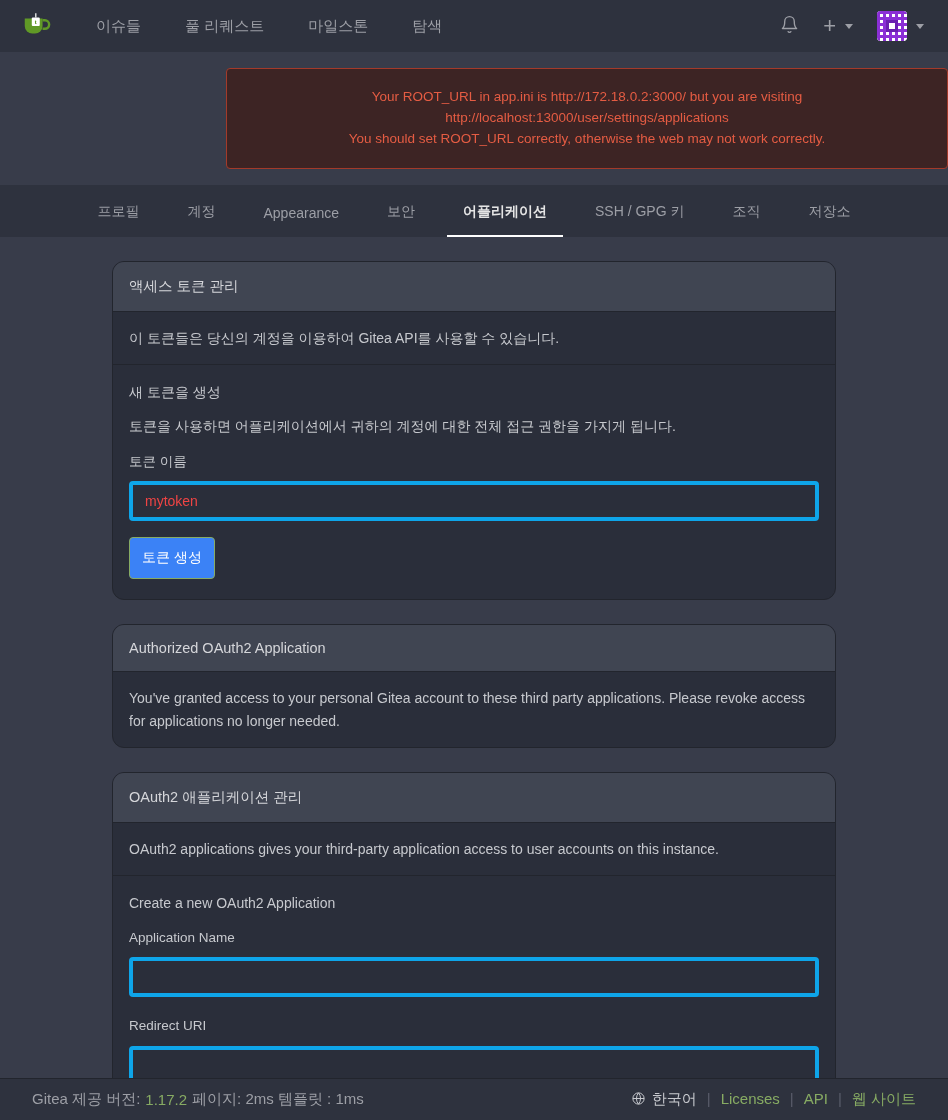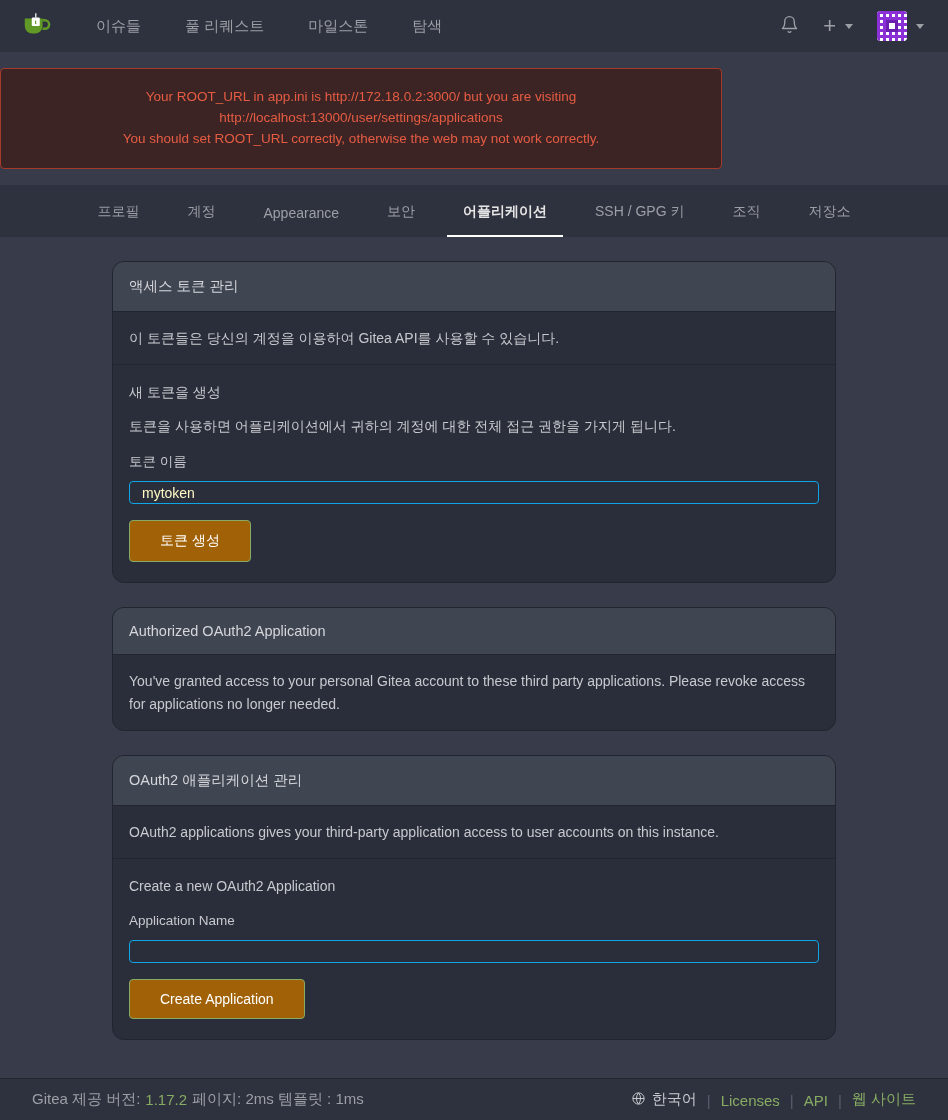--- a/index.html
+++ b/index.html
@@ -64,21 +64,21 @@
   }
   .avatar-group { display: flex; align-items: center; padding: 0 8px 0 14px; height: 52px; cursor: pointer; }
   .avatar {
     width: 30px; height: 30px; border-radius: 4px;
     background: #ffffff;
     overflow: hidden;
     display: block;
   }
 
   
-  .banner-area { padding: 16px 0 0 0; display: flex; justify-content: flex-start; }
+  .banner-area { padding: 16px 0 0 0; display: flex; justify-content: flex-end; }
   .banner {
     width: 722px;
     background: #3d2424;
     border: 1px solid #a33a2a;
     border-radius: 4px;
     color: #e55c43;
     text-align: center;
     padding: 18px 20px;
     font-size: 13.5px;
     line-height: 1.55;
@@ -152,42 +152,42 @@
     line-height: 1.5;
   }
   .field-label {
     display: block;
     color: #c7c9ce;
     font-size: 13.5px;
     margin-bottom: 9px;
   }
   .text-input {
     width: 100%;
-    height: 23px;
+    height: 40px;
     background: #2a2e3a;
-    border: 1px solid #0ea5e9;
+    border: 4px solid #0ea5e9;
     border-radius: 4px;
-    color: #fef9c3;
+    color: #ef4444;
     font-family: "Liberation Sans", sans-serif;
     font-size: 14px;
     padding: 0 12px;
     outline: none;
   }
   .text-input::placeholder { color: #6f7481; }
   .field-block { margin-bottom: 18px; }
   .field-block:last-of-type { margin-bottom: 16px; }
 
   .btn-green {
-    background: #a16207;
+    background: #3b82f6;
     border: 1px solid #87ab63;
     border-radius: 4px;
     color: #ffffff;
     font-family: "Liberation Sans", sans-serif;
     font-size: 14px;
-    padding: 11px 30px;
+    padding: 11px 12px;
     cursor: pointer;
     display: inline-block;
   }
 
   
   .footer {
     position: absolute;
     left: 0; right: 0; bottom: 0;
     height: 42px;
     background: #2e323e;
@@ -195,21 +195,21 @@
     display: flex;
     align-items: center;
     padding: 0 32px;
     font-size: 15px;
     color: #9d9fa6;
   }
   .footer-left { display: flex; align-items: center; gap: 5px; white-space: nowrap; }
   .footer-right {
     margin-left: auto;
     display: flex;
-    align-items: flex-end;
+    align-items: flex-start;
     gap: 0;
     white-space: nowrap;
   }
   .flink { color: #87ab63; text-decoration: none; cursor: pointer; }
   .fsep { color: #595d6b; margin: 0 10px; }
   .lang-item { display: flex; align-items: center; gap: 6px; color: #c7c9ce; cursor: pointer; }
   .version-link { color: #87ab63; text-decoration: none; cursor: pointer; }
 </style>
 </head>
 <body>
@@ -319,20 +319,24 @@
 
   <div class="card">
     <div class="card-header">OAuth2 애플리케이션 관리</div>
     <div class="card-section">OAuth2 applications gives your third-party application access to user accounts on this instance.</div>
     <div class="card-section form">
       <div class="section-title">Create a new OAuth2 Application</div>
       <div class="field-block">
         <label class="field-label">Application Name</label>
         <input class="text-input" type="text" value="" style="">
       </div>
+      <div class="field-block">
+        <label class="field-label">Redirect URI</label>
+        <input class="text-input" type="text" value="" style="">
+      </div>
       <button class="btn-green">Create Application</button>
     </div>
   </div>
 
 </div>
 
 <div class="footer">
   <div class="footer-left">
     <span>Gitea 제공 버전:</span>
     <a class="version-link">1.17.2</a>

